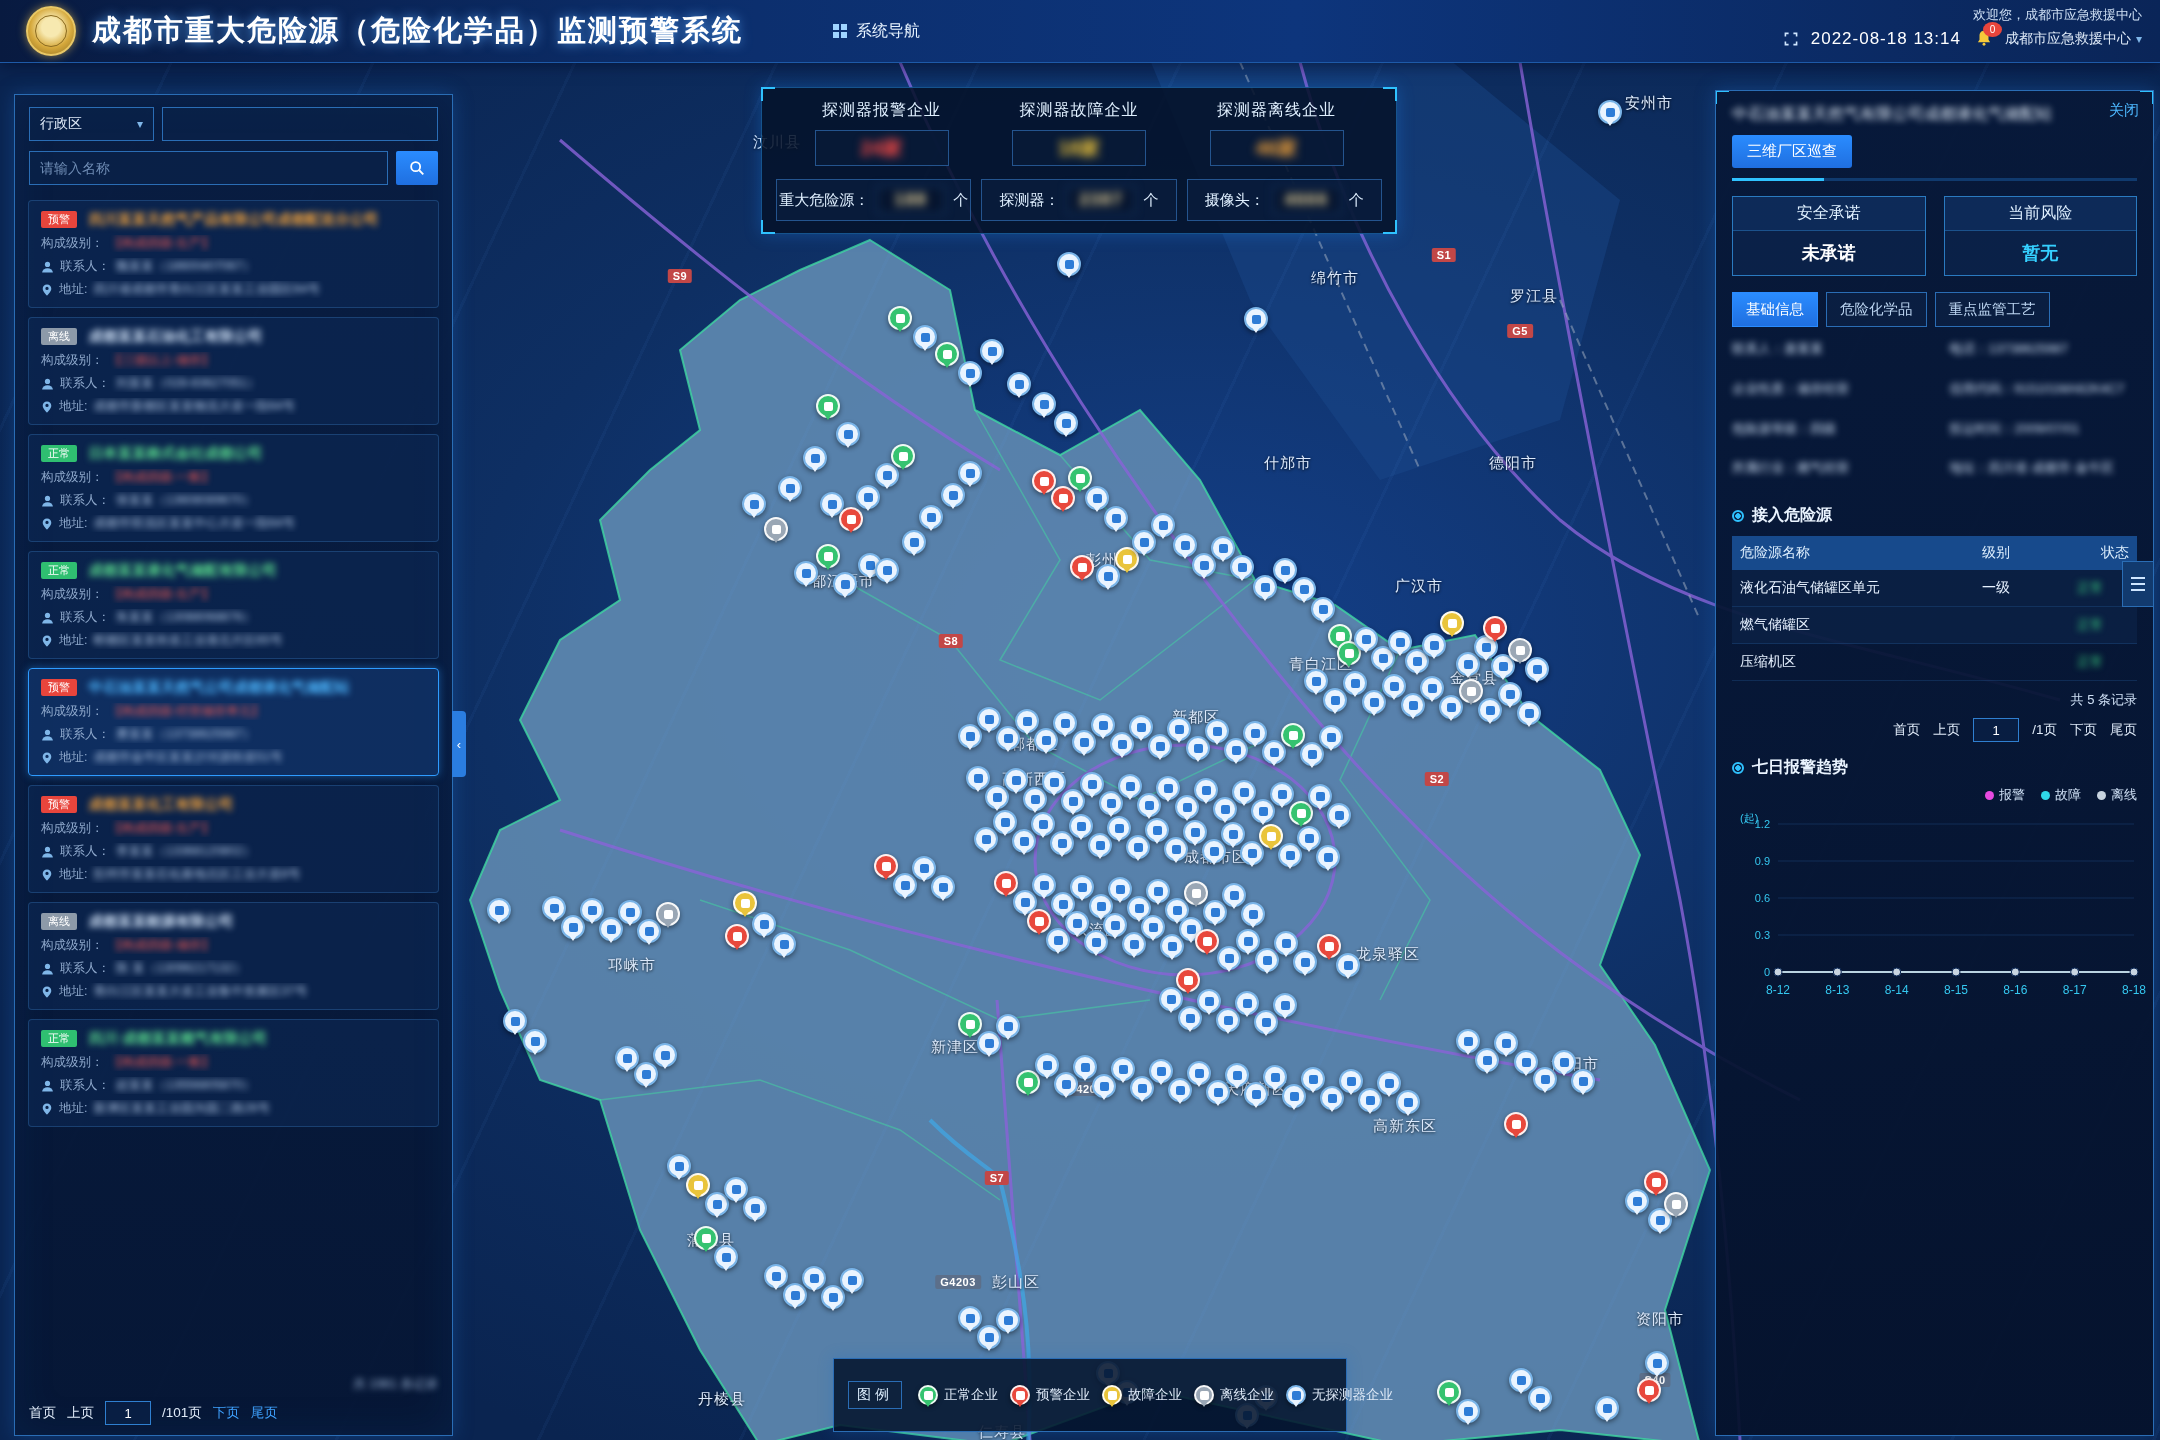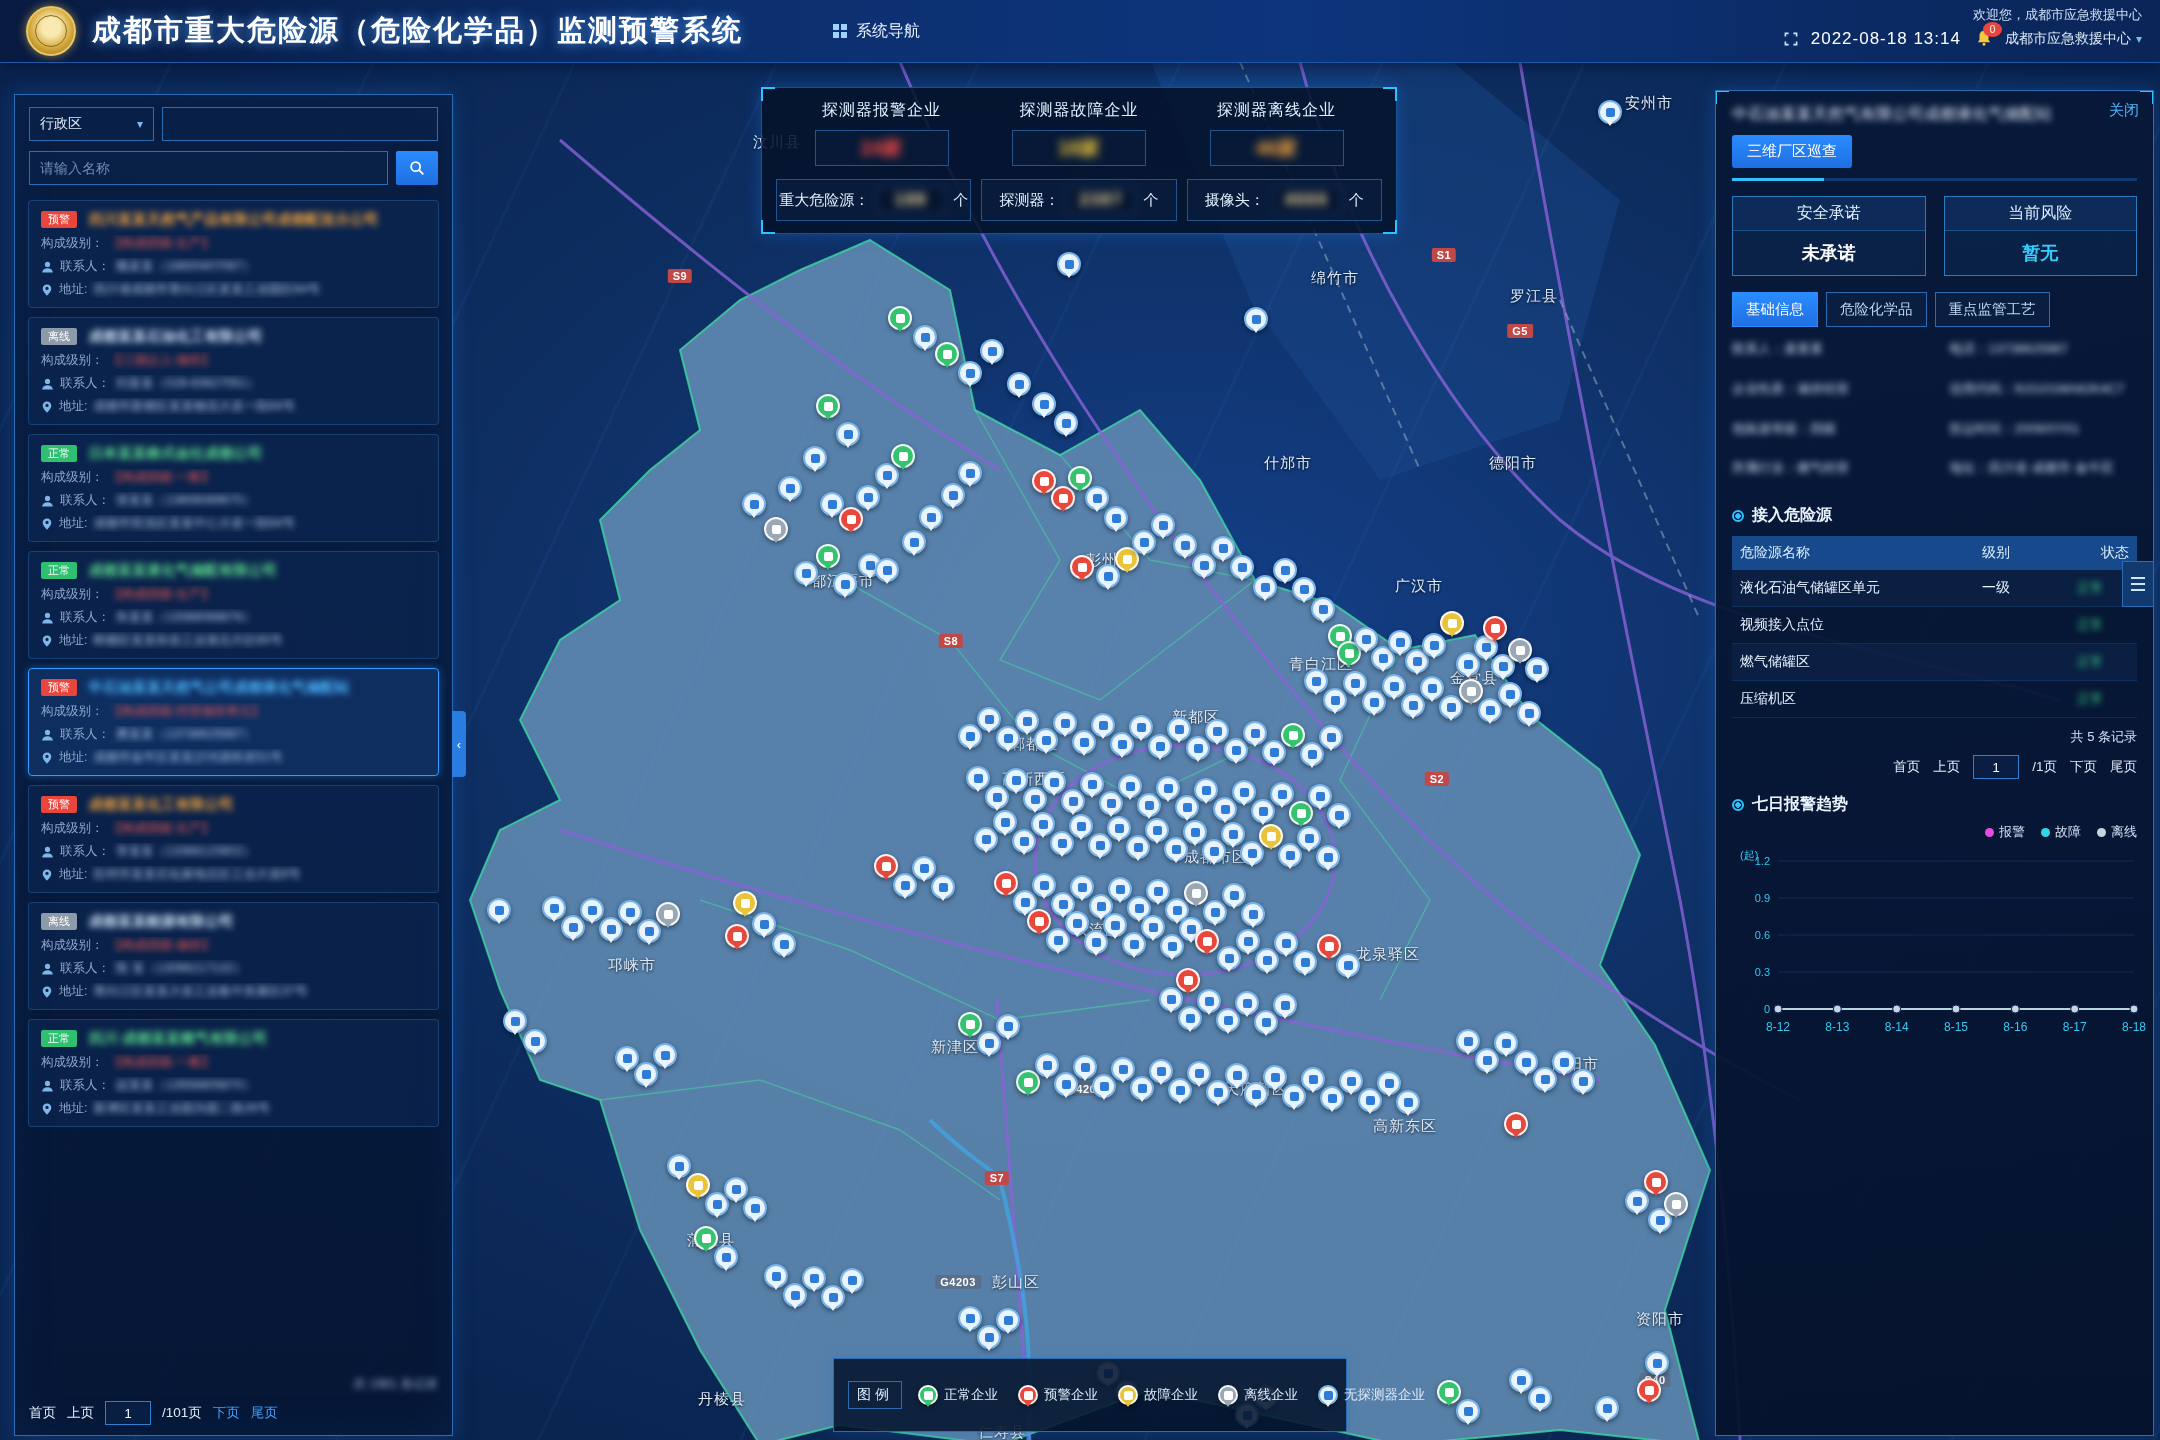--- a/index.html
+++ b/index.html
@@ -1361,25 +1361,20 @@
           <th style="width:78px;text-align:center">级别</th>
           <th style="width:78px;text-align:right">状态</th>
         </tr>
       </thead>
     <tbody>
         <tr class="odd">
        <td>液化石油气储罐区单元</td>
        <td style="text-align:center">一级</td>
        <td style="text-align:center"><span class="hz-status blur">正常</span></td>
      </tr>
-        <tr class="">
-       <td>视频接入点位</td>
-       <td style="text-align:center"></td>
-       <td style="text-align:center"><span class="hz-status blur">正常</span></td>
-     </tr>
         <tr class="odd">
        <td>燃气储罐区</td>
        <td style="text-align:center"></td>
        <td style="text-align:center"><span class="hz-status blur">正常</span></td>
      </tr>
         <tr class="">
        <td>压缩机区</td>
        <td style="text-align:center"></td>
        <td style="text-align:center"><span class="hz-status blur">正常</span></td>
      </tr>
@@ -1455,21 +1450,21 @@
       <circle cx="164.66666666666669" cy="164" r="4" fill="#c8d4e0" stroke="#0a2450" stroke-width="1"></circle>
       <circle cx="224" cy="164" r="4" fill="#c8d4e0" stroke="#0a2450" stroke-width="1"></circle>
       <circle cx="283.33333333333337" cy="164" r="4" fill="#c8d4e0" stroke="#0a2450" stroke-width="1"></circle>
       <circle cx="342.6666666666667" cy="164" r="4" fill="#c8d4e0" stroke="#0a2450" stroke-width="1"></circle>
       <circle cx="402" cy="164" r="4" fill="#c8d4e0" stroke="#0a2450" stroke-width="1"></circle>
     </svg>
 </div>
 
 <div class="map-legend">
   <span class="lg-title">图例</span>
-  <div style="display:flex;gap:20px;flex:1;justify-content:flex-start">
+  <div style="display:flex;gap:12px;flex:1;justify-content:flex-start">
       <div class="lg-item">
        <span class="pin pt-g lg-pin">
           <i></i>
         </span>
        <span>正常企业</span>
      </div>
       <div class="lg-item">
        <span class="pin pt-r lg-pin">
           <i></i>
         </span>

